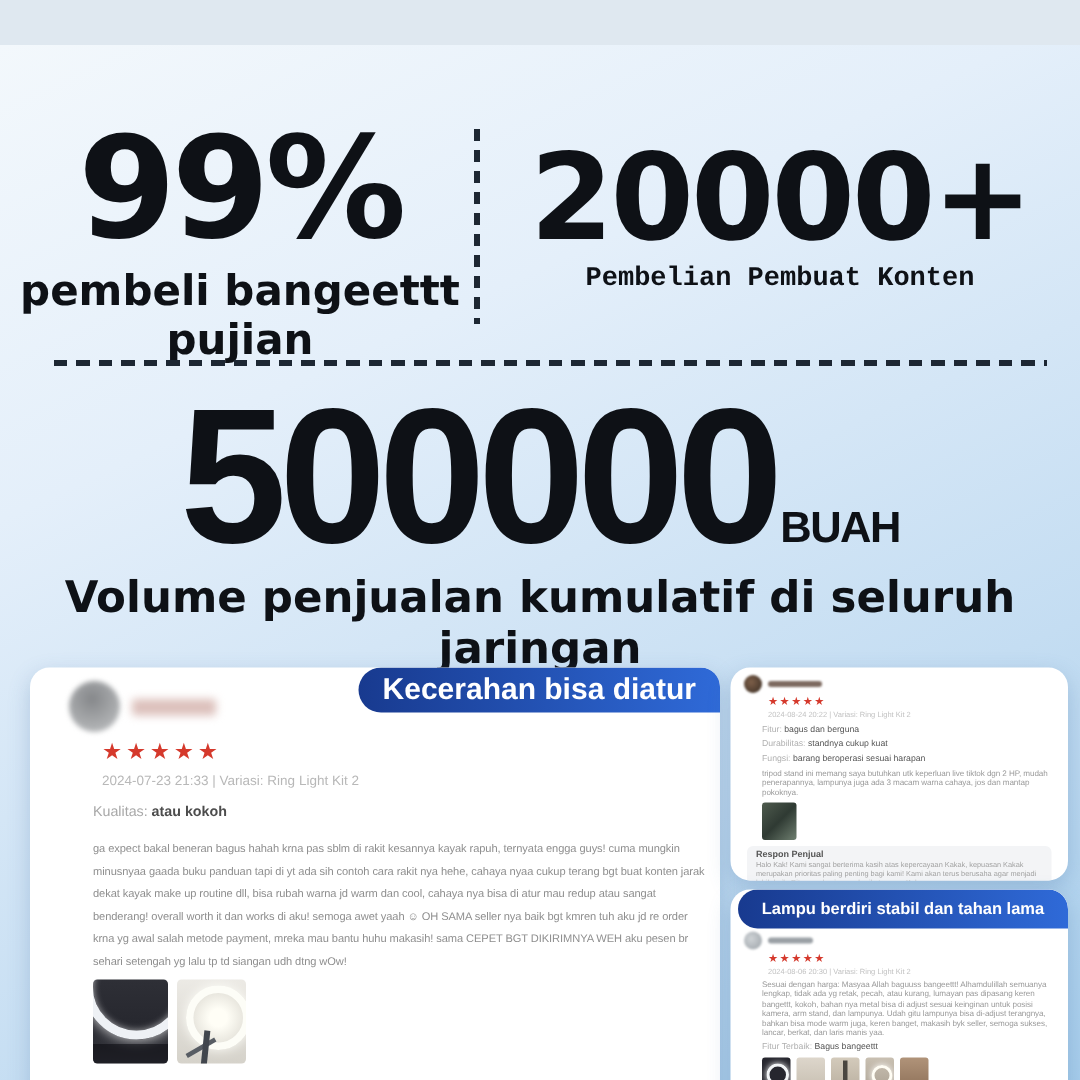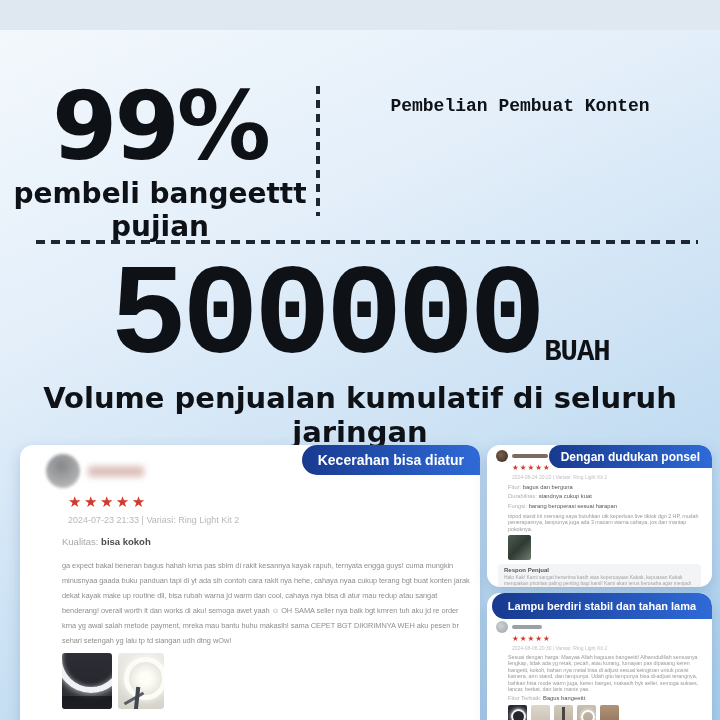--- a/index.html
+++ b/index.html
@@ -15,32 +15,32 @@
   .stat-right{left:330px;top:62px;width:380px;}
   .stat-right .value{font-family:"DejaVu Sans",sans-serif;font-weight:800;font-size:80px;line-height:1;letter-spacing:-2px;}
   .stat-right .label{margin-top:4px;font-family:Liberation Mono, monospace;font-weight:700;font-size:18px;}
   .v-divider{position:absolute;left:316px;top:56px;width:4px;height:130px;
     background:repeating-linear-gradient(180deg,#1d2733 0 8px,transparent 8px 14px);}
   .h-divider{position:absolute;left:36px;right:22px;top:210px;height:4px;
     background:repeating-linear-gradient(90deg,#1d2733 0 9px,transparent 9px 15px);}
 
   .big-stat{position:absolute;left:0;top:229px;width:720px;text-align:center;}
   .big-row{display:flex;align-items:flex-end;justify-content:center;}
-  .big-value{font-family:Liberation Mono, monospace;font-weight:800;font-size:128px;line-height:.92;letter-spacing:-5px;}
-  .big-unit{font-family:Liberation Mono, monospace;font-weight:800;font-size:29px;margin:0 0 8px 3px;letter-spacing:-1px;}
+  .big-value{font-family:Liberation Sans, sans-serif;font-weight:800;font-size:128px;line-height:.92;letter-spacing:-5px;}
+  .big-unit{font-family:Liberation Sans, sans-serif;font-weight:800;font-size:29px;margin:0 0 8px 3px;letter-spacing:-1px;}
   .big-label{margin-top:4px;font-family:"DejaVu Sans",sans-serif;font-weight:700;font-size:29px;}
 
   
   .card{position:absolute;background:#fff;border-radius:13px;overflow:hidden;
     box-shadow:0 5px 14px rgba(70,110,160,.28);}
   .pill{position:absolute;top:0;right:0;display:flex;align-items:center;justify-content:center;
     color:#fff;font-weight:700;white-space:nowrap;
     background:linear-gradient(90deg,#183a8f,#2f6ad8);}
   .card-main{left:20px;top:415px;width:460px;height:297px;}
-  .card-main .pill{height:30px;padding:0 16px;font-size:14px;border-radius:16px 13px 0 16px;}
+  .card-main .pill{height:30px;padding:0 16px;font-size:20px;border-radius:16px 13px 0 16px;}
   .card-a{left:487px;top:415px;width:225px;height:142px;}
   .card-a .pill{height:23px;padding:0 12px;font-size:12px;border-radius:12px 13px 0 12px;}
   .card-b{left:487px;top:563px;width:225px;height:149px;}
   .card-b .pill{left:5px;height:26px;padding:0 2px;font-size:11px;border-radius:13px 13px 0 13px;}
 
   .user-row{display:flex;align-items:center;gap:8px;}
   .avatar-main{width:34px;height:34px;border-radius:50%;flex:none;
     background:radial-gradient(circle at 45% 35%,#85878a 0%,#a7a9ab 55%,#c6c8ca 100%);filter:blur(1.6px);}
   .nb{border-radius:2px;}
   .nb-main{width:56px;height:11px;background:#dcc0bb;filter:blur(3px);}
@@ -111,20 +111,21 @@
 <body>
 
 <div class="canvas">
 
   <div class="stat stat-left">
     <div class="value">99%</div>
     <div class="label">pembeli bangeettt pujian</div>
   </div>
   <div class="v-divider"></div>
   <div class="stat stat-right">
+    <div class="value">20000+</div>
     <div class="label">Pembelian Pembuat Konten</div>
   </div>
   <div class="h-divider"></div>
 
   <div class="big-stat">
     <div class="big-row">
       <span class="big-value">500000</span>
       <span class="big-unit">BUAH</span>
     </div>
     <div class="big-label">Volume penjualan kumulatif di seluruh jaringan</div>
@@ -135,21 +136,21 @@
     <div class="cm">
       <div class="user-row">
         <div class="avatar-main"></div>
         <div class="nb nb-main"></div>
       </div>
       <div class="stars">★★★★★</div>
       <div class="meta">2024-07-23 21:33 | Variasi: Ring Light Kit 2</div>
       <div class="attrs">
         <div class="attr">
           <span class="lab">Kualitas:</span>
-          <span class="val">bisa kokoh</span>
+          <span class="val">atau kokoh</span>
         </div>
       </div>
       <div class="body-main">ga expect bakal beneran bagus hahah krna pas sblm di rakit kesannya kayak rapuh, ternyata engga guys! cuma mungkin minusnyaa gaada buku panduan tapi di yt ada sih contoh cara rakit nya hehe, cahaya nyaa cukup terang bgt buat konten jarak dekat kayak make up routine dll, bisa rubah warna jd warm dan cool, cahaya nya bisa di atur mau redup atau sangat benderang! overall worth it dan works di aku! semoga awet yaah ☺ OH SAMA seller nya baik bgt kmren tuh aku jd re order krna yg awal salah metode payment, mreka mau bantu huhu makasih! sama CEPET BGT DIKIRIMNYA WEH aku pesen br sehari setengah yg lalu tp td siangan udh dtng wOw!</div>
       <div class="media-row">
         <div class="thumb-video">
           <div class="ring"></div>
           <div class="vbadge">
             
             
           </div>
@@ -157,21 +158,20 @@
         <div class="thumb-photo">
           <div class="ring2"></div>
           <div class="arm"></div>
           <div class="pole"></div>
         </div>
       </div>
     </div>
   </article>
 
   <article class="card card-a">
-    <div class="pill">Dengan dudukan ponsel</div>
     <div class="ca">
       <div class="user-row-sm">
         <div class="av-sm av-a"></div>
         <div class="nb nb-a"></div>
       </div>
       <div class="stars-sm">★★★★★</div>
       <div class="meta-sm">2024-08-24 20:22 | Variasi: Ring Light Kit 2</div>
       <div class="attrs-sm">
         <div class="attr-sm">
           <span class="lab">Fitur:</span>

